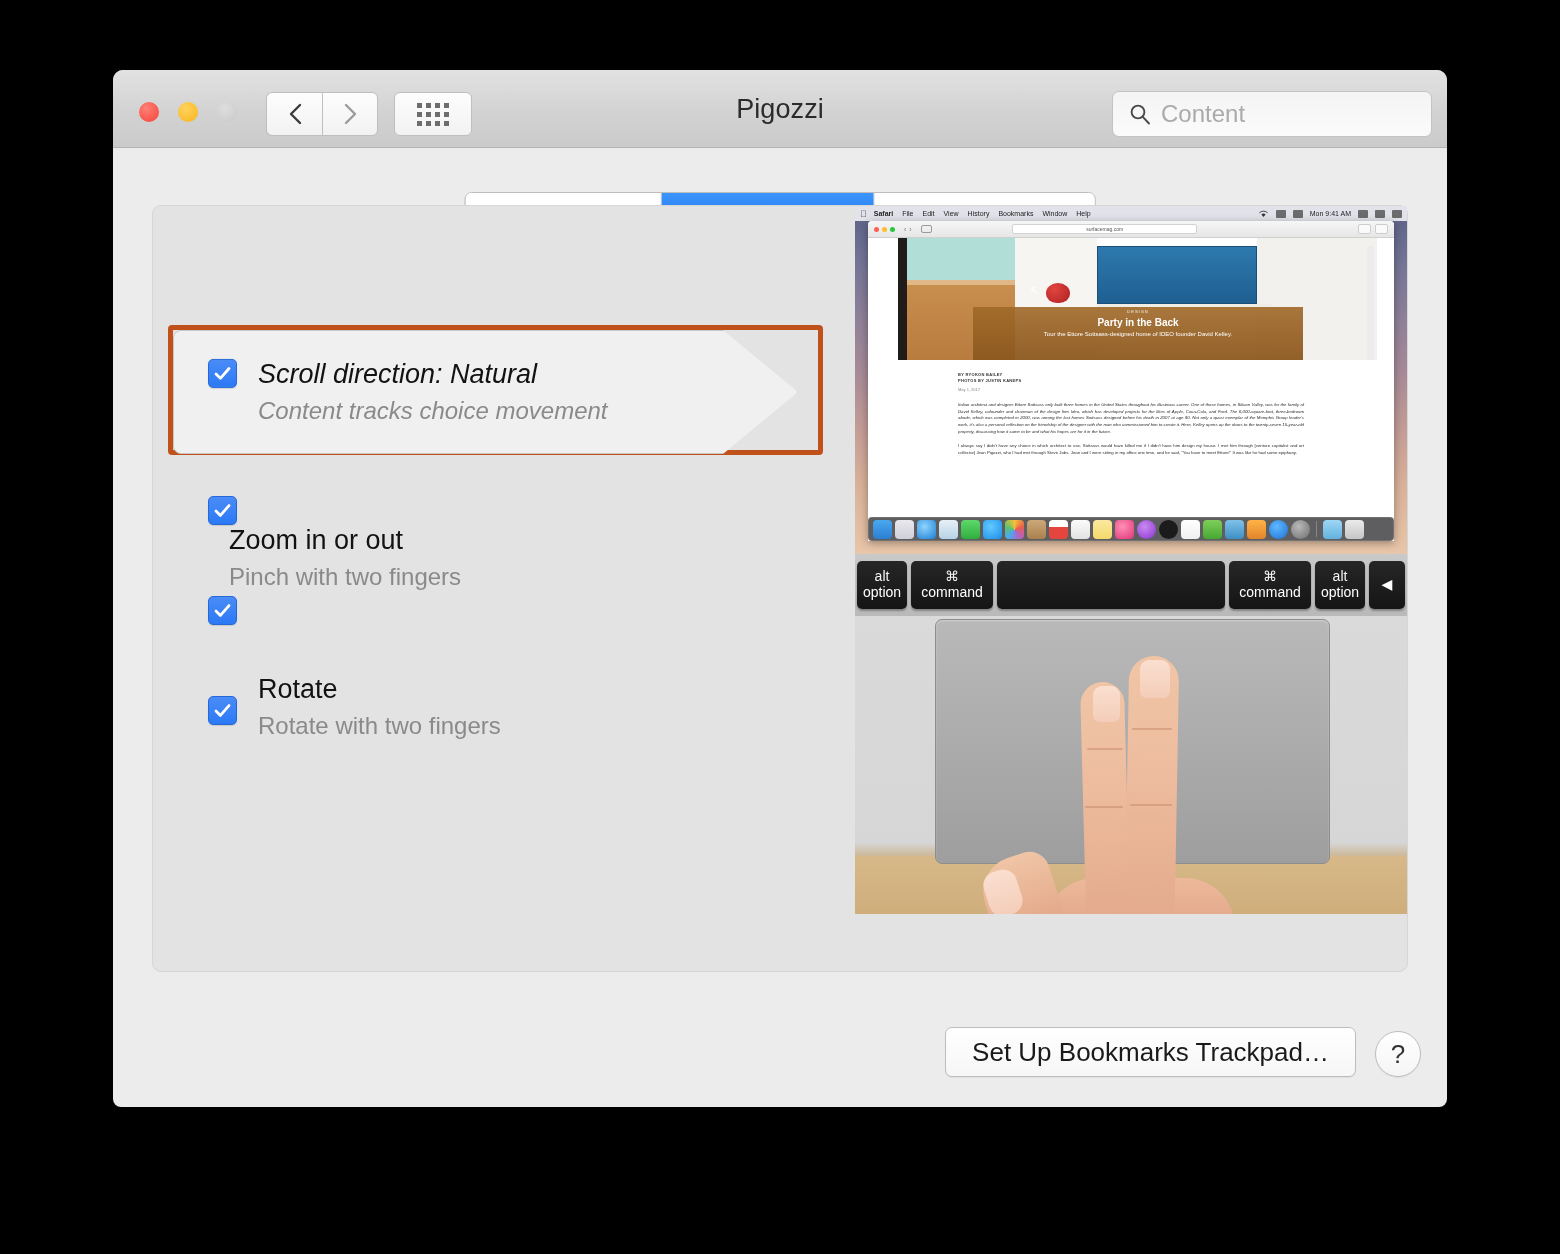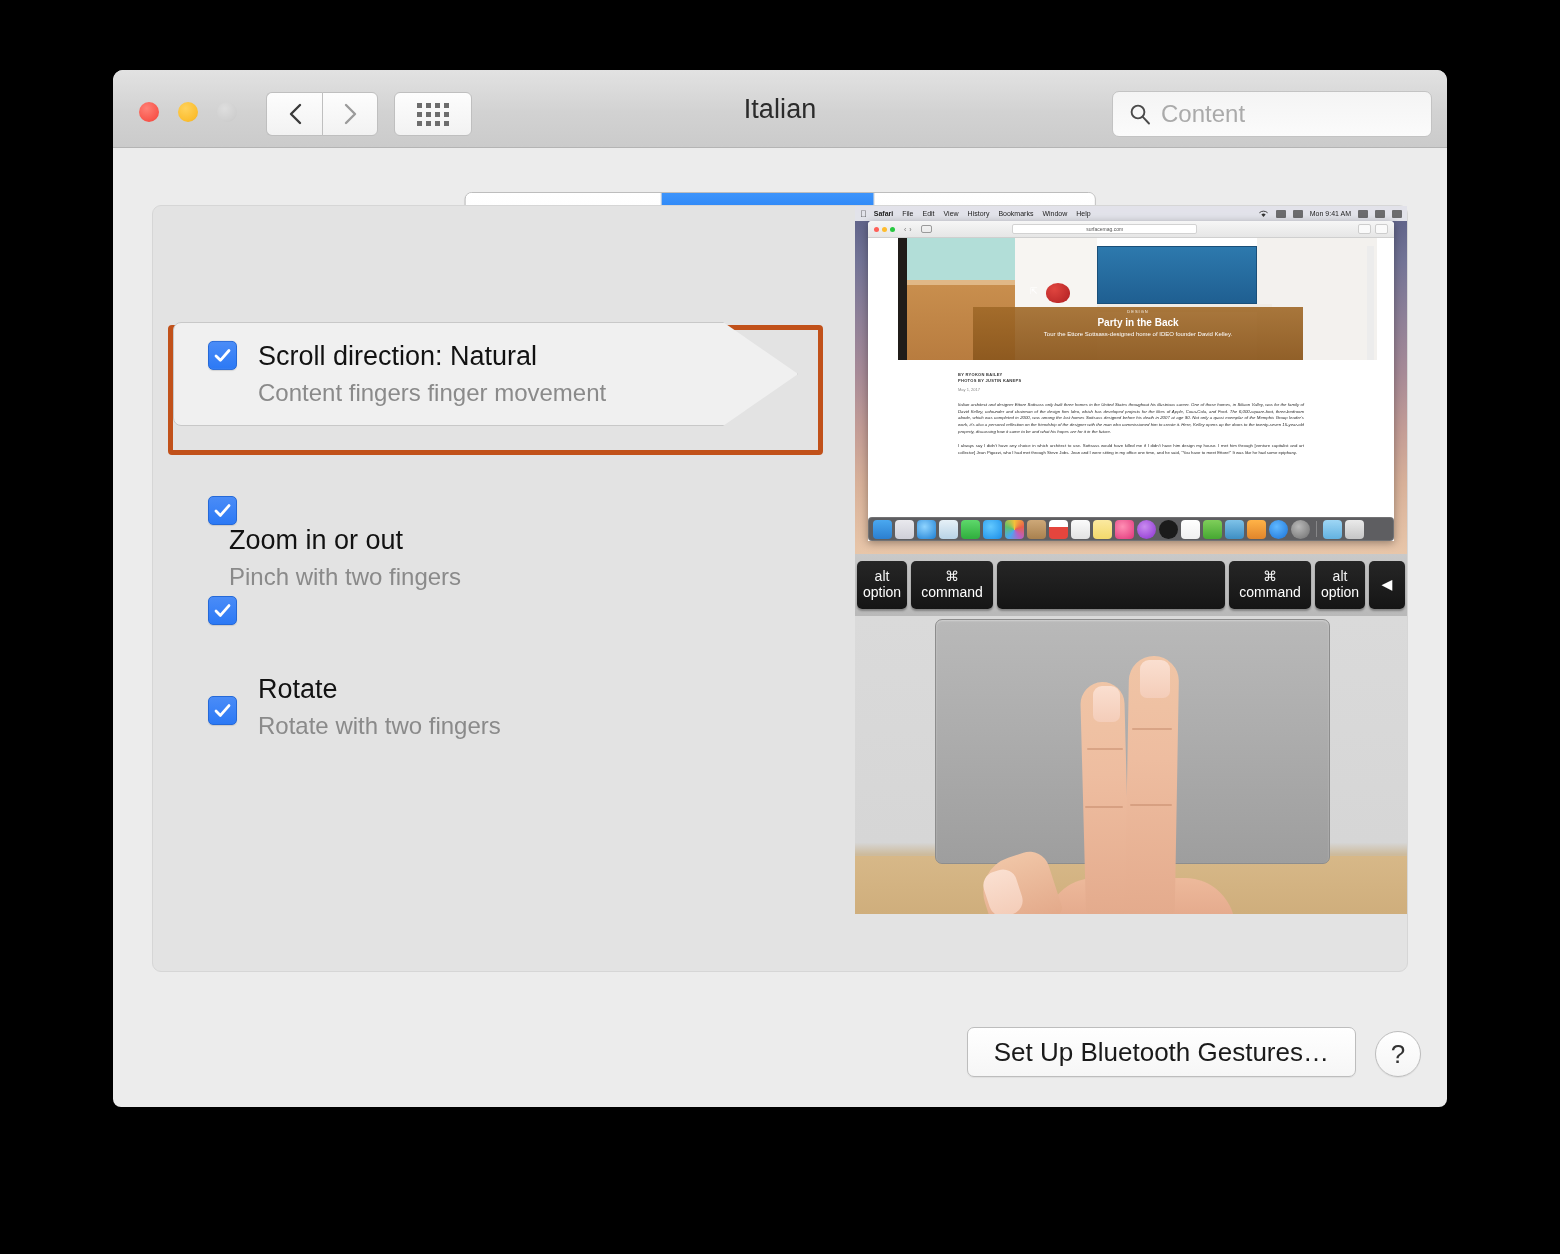--- a/index.html
+++ b/index.html
@@ -127,22 +127,22 @@
   
   .highlight-frame {
     position: absolute;
     left: 15px; top: 119px;
     width: 655px; height: 130px;
     border: 5px solid #c1511a;
     border-radius: 4px;
   }
   .callout {
     position: absolute;
-    left: 20px; top: 116px;
-    width: 625px; height: 104px;
+    left: 20px; top: 124px;
+    width: 625px; height: 124px; font-style: italic;
   }
   .callout .shape {
     position: absolute; inset: 0;
     background: #f0f0f0;
     border: 1px solid #c8c8c8;
     -webkit-clip-path: polygon(0 8px, 0 0, 88% 0, 100% 50%, 88% 100%, 0 100%, 0 calc(100% - 8px));
     clip-path: polygon(0 8px, 0 0, 88% 0, 100% 50%, 88% 100%, 0 100%, 0 calc(100% - 8px));
     border-radius: 8px;
   }
   .callout .inner {
@@ -369,21 +369,21 @@
           <i></i>
           <i></i>
           <i></i>
           <i></i>
           <i></i>
           <i></i>
           <i></i>
       </span>
     </div>
 
-    <div class="wtitle">Italian</div>
+    <div class="wtitle">Pigozzi</div>
 
     <div class="searchbox">
       <svg class="mag" viewBox="0 0 22 22">
         <circle cx="9" cy="9" r="6.4" fill="none" stroke="#4a4a4a" stroke-width="1.9"></circle>
         <line x1="13.8" y1="13.8" x2="20" y2="20.5" stroke="#4a4a4a" stroke-width="1.9" stroke-linecap="round"></line>
       </svg>
       <span class="ph">Content</span>
     </div>
   </div>
 
@@ -401,21 +401,21 @@
       <div class="callout">
         <div class="shape"></div>
         <div class="inner">
           <div class="cbx">
             <svg viewBox="0 0 21 21">
               <path d="M4 11 L8.4 15.4 L17 5.6" fill="none" stroke="#fff" stroke-width="2.8" stroke-linecap="round" stroke-linejoin="round"></path>
             </svg>
           </div>
           <div class="opt-text">
             <div class="opt-title">Scroll direction: Natural</div>
-            <div class="opt-sub">Content fingers finger movement</div>
+            <div class="opt-sub">Content tracks choice movement</div>
           </div>
         </div>
       </div>
 
       <div class="opt-row row-zoom">
         <div class="cbx">
           <svg viewBox="0 0 21 21">
             <path d="M4 11 L8.4 15.4 L17 5.6" fill="none" stroke="#fff" stroke-width="2.8" stroke-linecap="round" stroke-linejoin="round"></path>
           </svg>
         </div>
@@ -579,16 +579,16 @@
         <div class="nail n1"></div>
         <div class="nail n2"></div>
         <div class="knuck" style="left:232px;top:132px;width:36px;"></div>
         <div class="knuck" style="left:277px;top:112px;width:40px;"></div>
         <div class="knuck" style="left:230px;top:190px;width:38px;"></div>
         <div class="knuck" style="left:275px;top:188px;width:42px;"></div>
       </div>
     </div>
   </div>
 
-  <div class="btn-bt">Set Up Bluetooth Gestures…</div>
+  <div class="btn-bt">Set Up Bookmarks Trackpad…</div>
   <div class="btn-help">?</div>
 
 </div>
 
 </body></html>

